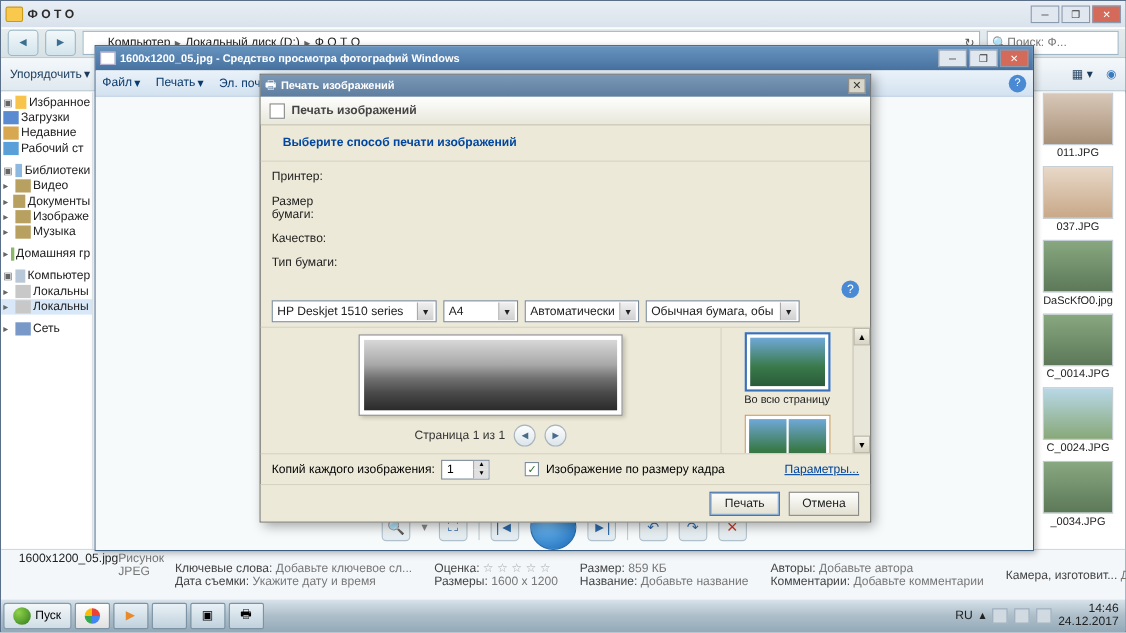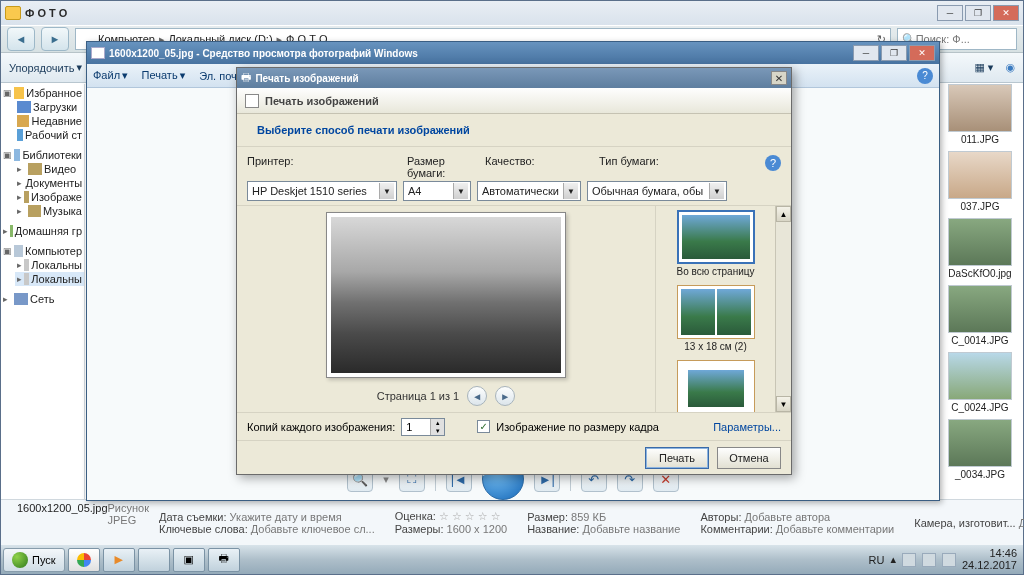--- a/index.html
+++ b/index.html
@@ -20,21 +20,21 @@
 .search{width:120px;height:22px;background:#fff;border:1px solid #9fb7c6;display:flex;align-items:center;padding:0 4px;color:#777;}
 .toolbar2{height:30px;background:linear-gradient(#f4f8fb,#dfe9f0);border-bottom:1px solid #b8c6cf;display:flex;align-items:center;padding:0 8px;gap:12px;}
 .tb-item{color:#1a3a5a;display:flex;align-items:center;gap:2px;}
 .tree{position:absolute;left:0;top:83px;width:84px;bottom:75px;background:#fff;border-right:1px solid #d0d7dd;overflow:hidden;padding:2px 0;}
 .tree-item{display:flex;align-items:center;gap:2px;padding:1px 2px;color:#222;white-space:nowrap;}
 .tree-item .exp{width:9px;color:#666;font-size:9px;}
 .tree-item .ico{width:14px;height:12px;display:inline-block;}
 .ti-fav .ico{background:#f7c34a;}
 .ti-lib .ico{background:#8db8e0;}
 .ti-comp .ico{background:#b8c8d8;}
-.tree-sub{padding-left:14px;}
+.tree-sub{padding-left:0;}
 .content{position:absolute;left:84px;top:83px;right:0;bottom:75px;background:#fff;}
 .thumbs-col{position:absolute;right:6px;top:0;width:74px;bottom:0;overflow:hidden;}
 .thumb{margin-bottom:6px;}
 .thumb .img{width:64px;height:48px;border:1px solid #c0cad2;background:linear-gradient(#88a880,#5c7858);margin:0 auto 2px;}
 .thumb .lbl{font-size:10px;color:#222;text-align:center;overflow:hidden;text-overflow:ellipsis;white-space:nowrap;}
 
 .details{position:absolute;left:0;right:0;bottom:29px;height:46px;background:#f3f7fa;border-top:1px solid #d0d8de;display:flex;padding:2px 6px;gap:10px;}
 .details .preview{width:58px;height:40px;background:linear-gradient(#6b7c6c,#3e4a3f);margin-top:2px;}
 .details .meta{display:flex;flex-direction:row;justify-content:center;}
 .details .cols{display:flex;gap:20px;flex:1;}
@@ -64,21 +64,21 @@
 .v-ctrl .sepv{width:1px;height:24px;background:#c0ccd4;}
 
 .print{position:absolute;left:236px;top:67px;width:556px;height:408px;background:#ece9d8;border:1px solid #6b6b6b;box-shadow:3px 3px 10px rgba(0,0,0,.35);display:flex;flex-direction:column;}
 .p-title{height:20px;background:linear-gradient(#7a98b8,#5e7e9f);display:flex;align-items:center;padding:0 4px;gap:4px;color:#fff;}
 .p-title .txt{flex:1;font-size:10px;font-weight:bold;}
 .p-title .x{width:16px;height:14px;background:#d8d6c8;border:1px solid #888;color:#333;display:flex;align-items:center;justify-content:center;font-size:10px;}
 .p-head{height:26px;background:linear-gradient(#fefefe,#e8e7da);border-bottom:1px solid #c5c2b2;display:flex;align-items:center;padding:0 8px;gap:6px;font-weight:bold;color:#444;}
 .p-head .pico{width:14px;height:14px;border:1px solid #888;background:#fff;}
 .p-sub{padding:10px 20px;color:#0046a0;font-weight:bold;border-bottom:1px solid #d6d3c3;}
 .p-opts{padding:8px 10px 4px;border-bottom:1px solid #d6d3c3;}
-.p-opts .row1{display:flex;gap:10px;margin-bottom:2px;color:#222;}
+.p-opts .row1{display:flex;gap:10px;margin-bottom:2px;color:#222;flex-direction:column;}
 .p-opts .row1 .lbl1{width:150px;}
 .p-opts .row1 .lbl2{width:68px;}
 .p-opts .row1 .lbl3{width:104px;}
 .p-opts .row2{display:flex;gap:6px;align-items:center;}
 .sel{height:20px;background:#fff;border:1px solid #7a8a9a;display:flex;align-items:center;padding:0 2px 0 4px;color:#222;}
 .sel .dd{margin-left:auto;width:15px;height:16px;background:linear-gradient(#f0f0f0,#d0d0d0);border-left:1px solid #aaa;display:flex;align-items:center;justify-content:center;font-size:8px;}
 .p-main{flex:1;display:flex;min-height:0;}
 .preview-area{flex:1;display:flex;flex-direction:column;align-items:center;justify-content:center;padding:6px;}
 .page{width:240px;height:180px;background:#fff;border:1px solid #888;box-shadow:2px 2px 4px rgba(0,0,0,.2);padding:4px;}
 .page .photo{width:100%;height:100%;background:linear-gradient(180deg,#d8d8d8 0%,#a8a8a8 35%,#707070 55%,#4a4a4a 75%,#2a2a2a 100%);}
@@ -93,21 +93,21 @@
 .layout .lp.two .inner{width:50%;}
 .layout .cap{font-size:10px;color:#222;}
 .scrollv{width:16px;background:#e8e6d8;border-left:1px solid #c8c5b5;position:relative;}
 .scrollv .up,.scrollv .dn{height:16px;background:linear-gradient(#f4f2e8,#d8d5c5);border:1px solid #b8b5a5;display:flex;align-items:center;justify-content:center;font-size:8px;}
 .scrollv .dn{position:absolute;bottom:0;left:0;right:0;}
 .p-foot1{height:28px;border-top:1px solid #d6d3c3;display:flex;align-items:center;padding:0 10px;gap:6px;}
 .p-foot1 .spin{width:44px;height:18px;background:#fff;border:1px solid #7a8a9a;display:flex;align-items:center;padding-left:4px;}
 .p-foot1 .spin .arrs{margin-left:auto;width:14px;display:flex;flex-direction:column;}
 .p-foot1 .spin .arrs div{height:8px;background:#e0e0e0;border-left:1px solid #aaa;font-size:6px;display:flex;align-items:center;justify-content:center;}
 .p-foot1 .chk{width:13px;height:13px;background:#fff;border:1px solid #7a8a9a;display:flex;align-items:center;justify-content:center;color:#2a6a2a;font-size:10px;}
-.p-foot1 .link{margin-left:auto;color:#0046a0;}
+.p-foot1 .link{margin-left:auto;color:#0046a0;text-decoration:underline;}
 .p-actions{height:34px;border-top:1px solid #d6d3c3;display:flex;align-items:center;justify-content:flex-end;padding:0 10px;gap:8px;background:#ece9d8;}
 .dlg-btn{min-width:64px;height:22px;border:1px solid #888;background:linear-gradient(#fefefe,#e2e0d2);display:flex;align-items:center;justify-content:center;color:#222;}
 .dlg-btn.primary{border:1px solid #3a6aa8;box-shadow:0 0 0 1px #8cb4e0 inset;}
 </style>
 </head>
 <body>
 
 <div class="explorer">
   <div class="exp-titlebar">
     <span class="folder-ico"></span>
@@ -257,22 +257,22 @@
   </div>
 
   <div class="details">
     <div class="preview"></div>
     <div class="meta">
       <span style="color:#222">1600x1200_05.jpg</span>
       <span style="color:#777">Рисунок JPEG</span>
     </div>
     <div class="cols">
       <div class="col">
+          <span><span>Ключевые слова:</span> <span style="color:#777">Добавьте ключевое сл...</span></span>
           <span><span>Дата съемки:</span> <span style="color:#777">Укажите дату и время</span></span>
-          <span><span>Ключевые слова:</span> <span style="color:#777">Добавьте ключевое сл...</span></span>
         </div>
       <div class="col">
           <span><span>Оценка:</span> <span style="color:#aaa">☆ ☆ ☆ ☆ ☆</span></span>
           <span><span>Размеры:</span> <span style="color:#777">1600 x 1200</span></span>
         </div>
       <div class="col">
           <span><span>Размер:</span> <span style="color:#777">859 КБ</span></span>
           <span><span>Название:</span> <span style="color:#777">Добавьте название</span></span>
         </div>
       <div class="col">

